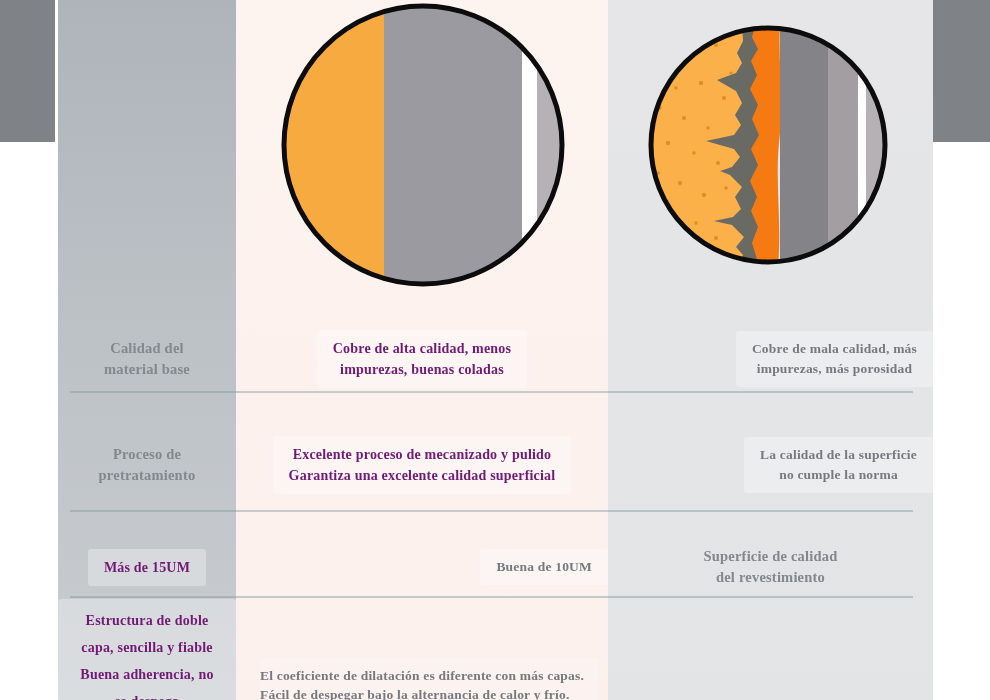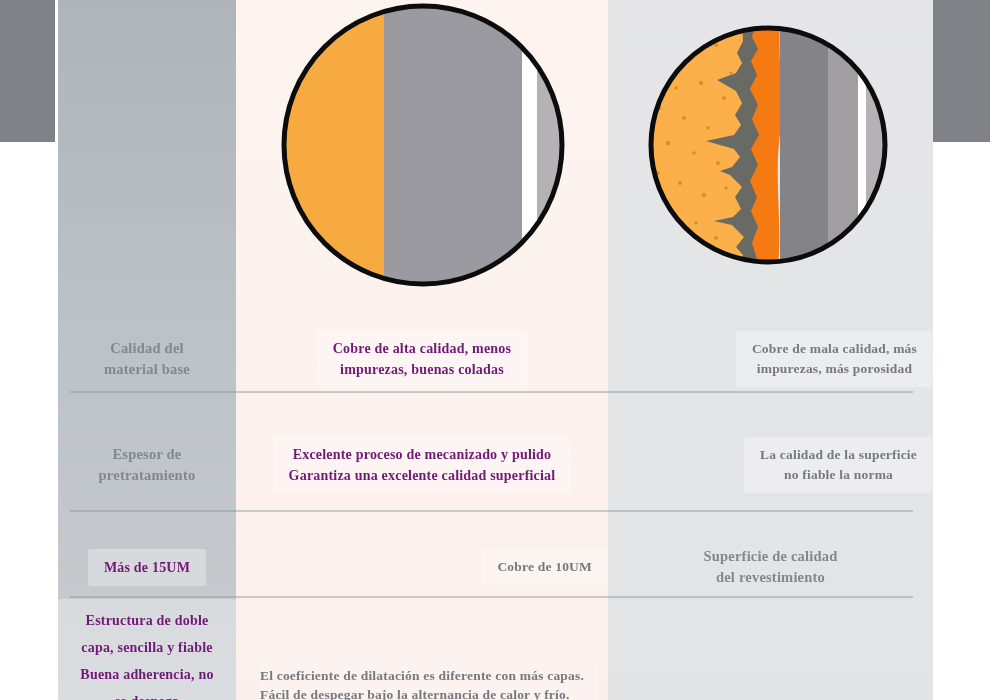--- a/index.html
+++ b/index.html
@@ -115,36 +115,36 @@
 material base</div>
     <div class="cell good">
       <span class="pill">Cobre de alta calidad, menos
 impurezas, buenas coladas</span>
     </div>
     <div class="cell bad">
       <span class="pill">Cobre de mala calidad, más
 impurezas, más porosidad</span>
     </div>
 
-    <div class="cell label">Espesor de
+    <div class="cell label">Proceso de
 pretratamiento</div>
     <div class="cell good">
       <span class="pill">Excelente proceso de mecanizado y pulido
 Garantiza una excelente calidad superficial</span>
     </div>
     <div class="cell bad">
       <span class="pill">La calidad de la superficie
-no fiable la norma</span>
+no cumple la norma</span>
     </div>
 
     <div class="cell good">
       <span class="pill">Más de 15UM</span>
     </div>
     <div class="cell bad">
-      <span class="pill">Cobre de 10UM</span>
+      <span class="pill">Buena de 10UM</span>
     </div>
 
     <div class="cell label">Superficie de calidad
 del revestimiento</div>
     <div class="cell good tall">
       <span class="pill">Estructura de doble capa, sencilla y fiable
 Buena adherencia, no se despega</span>
     </div>
     <div class="cell bad align-left">
       <span class="pill">El coeficiente de dilatación es diferente con más capas. Fácil de despegar bajo la alternancia de calor y frío.</span>

